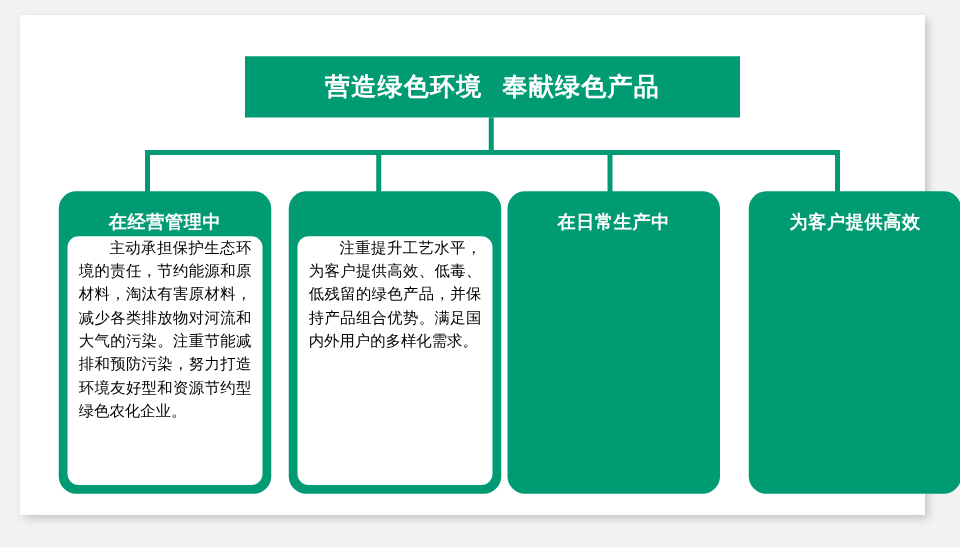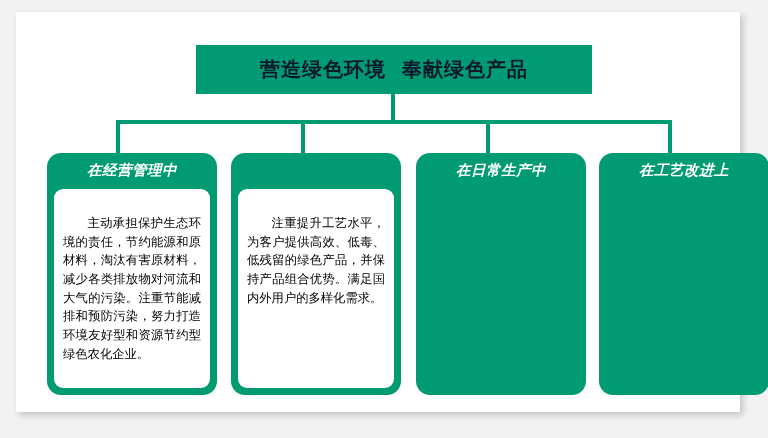--- a/index.html
+++ b/index.html
@@ -37,21 +37,21 @@
     left: 180px;
     top: 33px;
     width: 396px;
     height: 49px;
     background: #009b72;
     display: flex;
     align-items: center;
     justify-content: center;
   }
   #title-text {
-    color: #0f172a;
+    color: #ffffff;
     font-size: 20px;
     font-weight: bold;
     letter-spacing: 1px;
     white-space: pre;
   }
 
   
   .conn {
     position: absolute;
     background: #009b72;
@@ -83,52 +83,51 @@
     position: absolute;
     top: 141px;
     width: 170px;
     height: 242px;
     background: #009b72;
     border-radius: 14px;
     box-sizing: border-box;
   }
   #card-1 { left: 31px; }
   #card-2 { left: 215px; }
-  #card-3 { left: 400px; }
+  #card-3 { left: 390px; }
   #card-4 { left: 583px; }
 
   .card-header {
     position: absolute;
     left: 0;
     top: 0;
     width: 100%;
     height: 34px;
     display: flex;
-    align-items: center;
+    align-items: flex-end;
     justify-content: center;
-    font-style: italic;
   }
   .card-header-text {
     color: #ffffff;
     font-size: 14.5px;
     font-weight: bold;
     letter-spacing: 0.5px;
     white-space: nowrap;
   }
 
   .card-body {
     position: absolute;
     left: 7px;
     top: 36px;
     right: 7px;
     bottom: 7px;
     background: #ffffff;
     border-radius: 9px;
     box-sizing: border-box;
-    padding: 25px 9px 6px 9px;
+    padding: 0 9px 6px 9px;
     overflow: hidden;
   }
   .card-body-text {
     display: block;
     color: #000000;
     font-size: 12.3px;
     line-height: 1.52;
     text-align: justify;
     text-justify: inter-ideograph;
     text-indent: 2em;
@@ -168,18 +167,18 @@
     </div>
 
     <div class="card" id="card-3">
       <div class="card-header">
         <span class="card-header-text">在日常生产中</span>
       </div>
     </div>
 
     <div class="card" id="card-4">
       <div class="card-header">
-        <span class="card-header-text">在工艺改进上</span>
+        <span class="card-header-text">为客户提供高效</span>
       </div>
     </div>
 
   </div>
 </div>
 
 </body></html>

